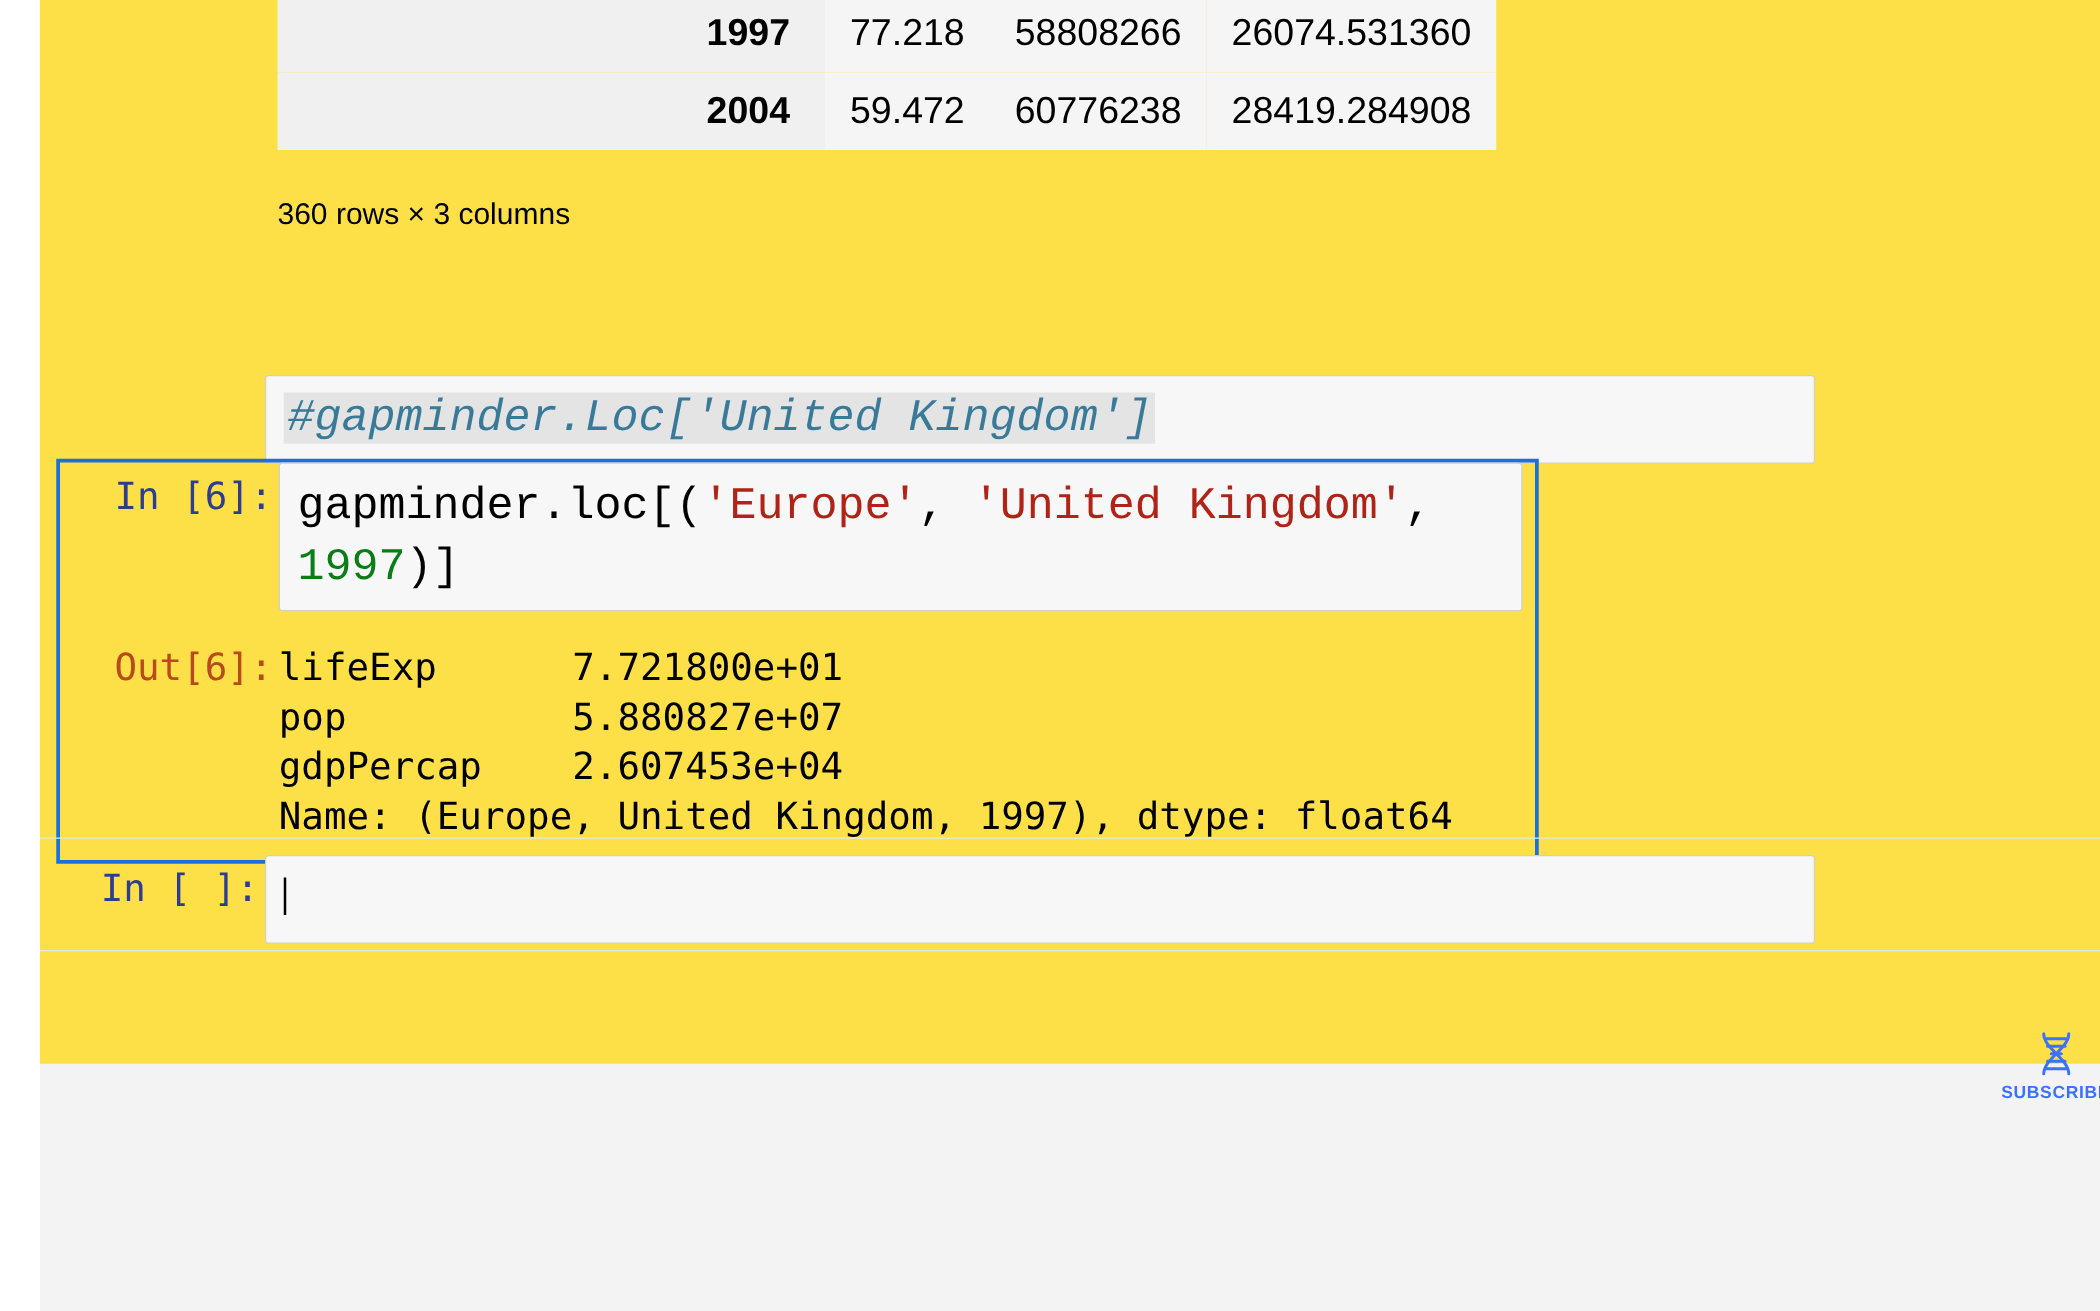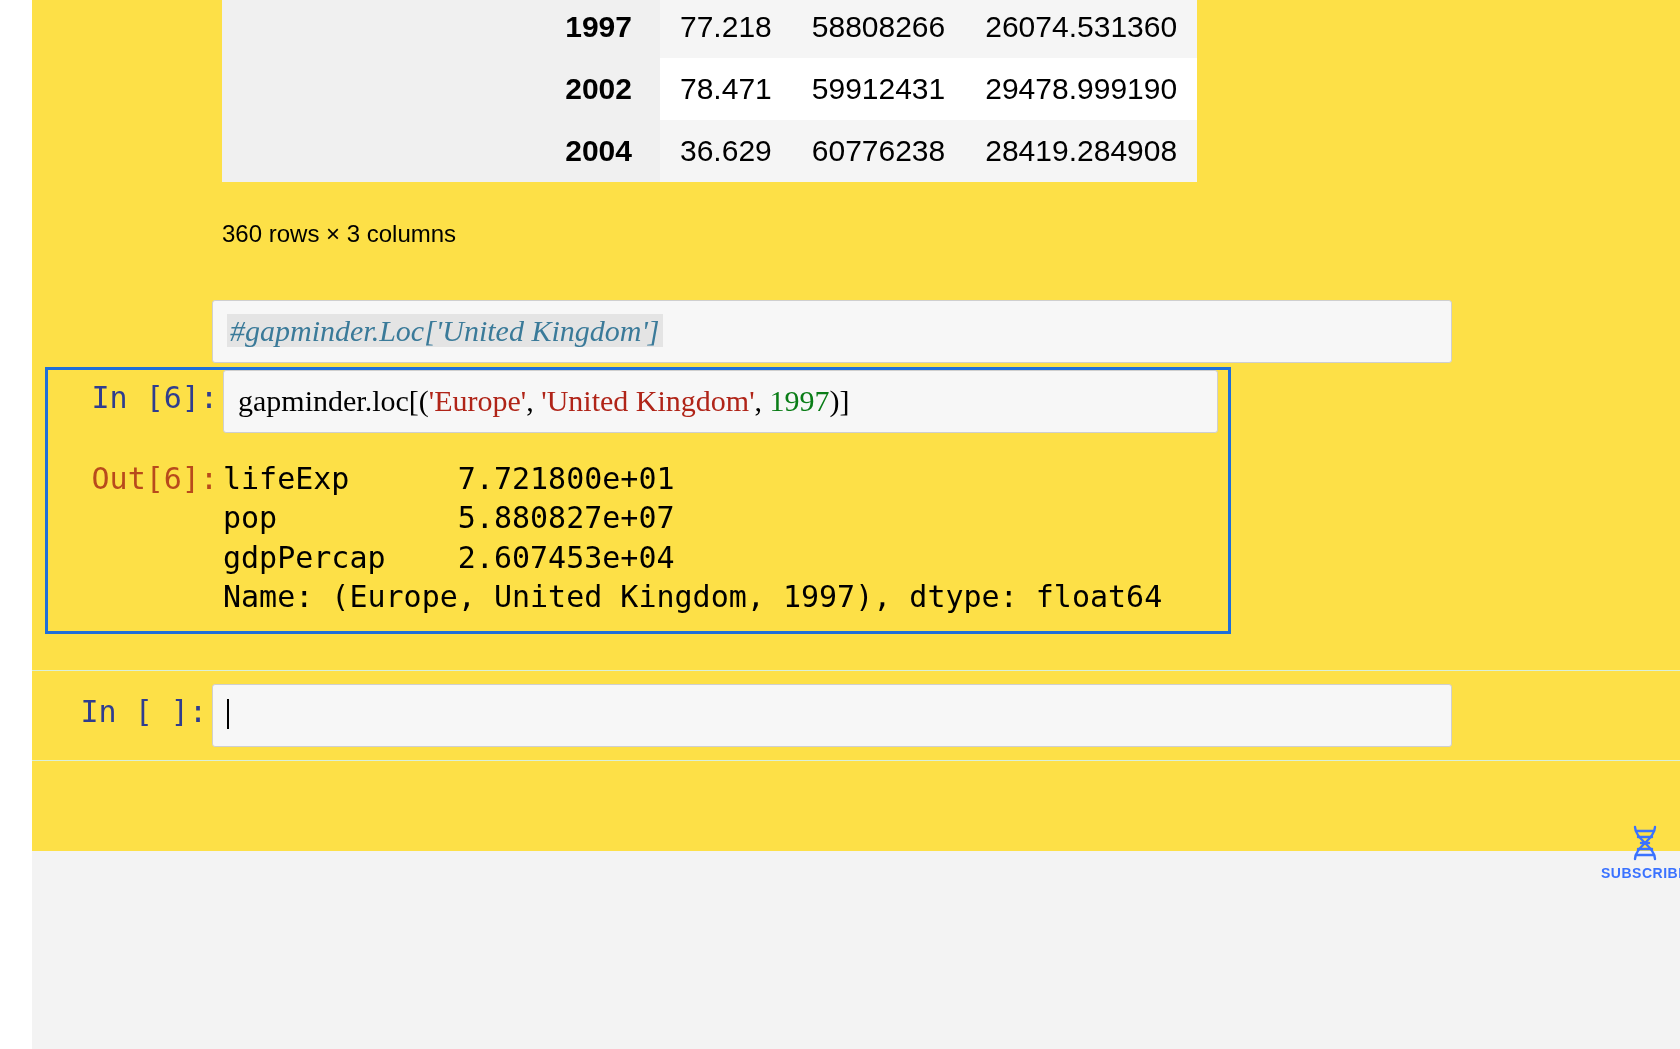--- a/index.html
+++ b/index.html
@@ -77,23 +77,23 @@
   .prompt.in  { color: #2f3d8f; }
   .prompt.out { color: #b84a1c; text-align: right; }
   .cell-body {
     margin-left: 165px;
     margin-right: 260px;
   }
   .code-box {
     border: 1px solid #cfcfcf;
     background: #f7f7f7;
     padding: 10px 14px;
-    font-size: 30px;
+    font-size: 36px;
     line-height: 1.35;
-    font-family: Liberation Serif, serif;
+    font-family: Liberation Mono, monospace;
     border-radius: 3px;
     min-height: 40px;
   }
   .code-comment {
     color: #3a7a99;
     font-style: italic;
     background: #e4e4e4;
     padding: 0 3px;
   }
   .str  { color: #b02418; }
@@ -158,29 +158,23 @@
 
   <div class="df-area">
     <table class="df">
       <tbody>
         <tr class="odd">
           <th class="idxcell">1997</th>
           <td class="vcell">77.218</td>
           <td class="vcell">58808266</td>
           <td class="vcell">26074.531360</td>
         </tr>
-        <tr class="even">
-          <th class="idxcell">2002</th>
-          <td class="vcell">78.471</td>
-          <td class="vcell">59912431</td>
-          <td class="vcell">29478.999190</td>
-        </tr>
         <tr class="odd">
           <th class="idxcell">2004</th>
-          <td class="vcell">36.629</td>
+          <td class="vcell">59.472</td>
           <td class="vcell">60776238</td>
           <td class="vcell">28419.284908</td>
         </tr>
       </tbody>
     </table>
     <div class="df-summary">360 rows × 3 columns</div>
   </div>
 
   <div class="cell" style="top:300px;">
     <div class="cell-body">

